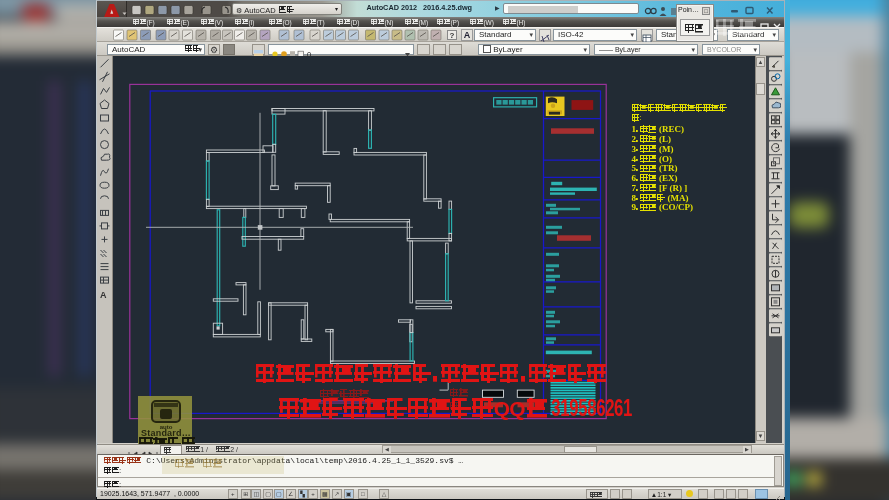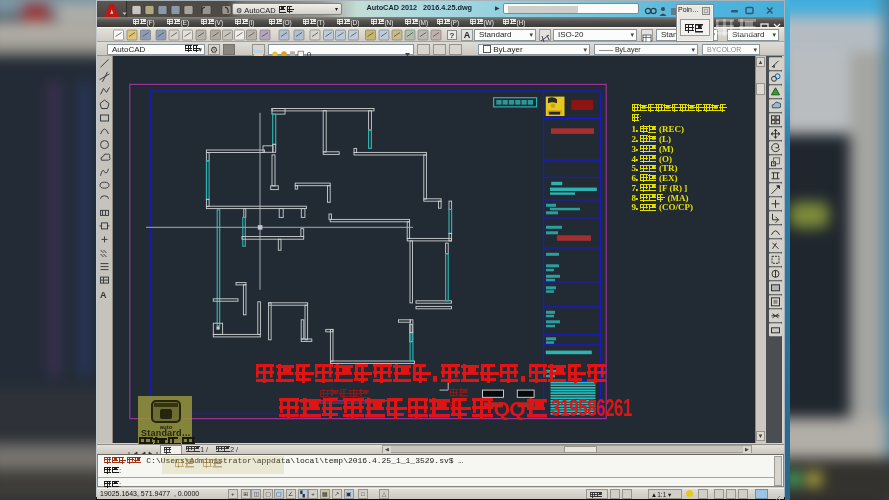--- a/index.html
+++ b/index.html
@@ -210,21 +210,21 @@
           <rect x="0.5" y="2" width="10" height="10" rx="1" fill="#c0b0b0" stroke="#76726a" stroke-width="0.6"></rect>
           <path d="M2.5 8.5 L8.5 4.5" stroke="#55514b" stroke-width="0.8"></path>
         </g>
       </svg></div>
 <div class="a" style="left:447px;top:29.5px;width:10px;height:10px;color:#333;font-size:8px;font-weight:bold;border:1px solid #888;background:#eceae6;text-align:center;line-height:9px">?</div>
 <div class="a" style="left:461px;top:29px;width:12px;height:12px;background:#e4e2dc;border:1px solid #999;color:#223;font-weight:bold;font-size:9px;text-align:center;line-height:11px">A</div>
 <div class="a" style="left:474.0px;top:29.0px;width:62.0px;height:11.5px;background:#fcfcfa;border:1px solid #88949c;font-size:8px;color:#1e1e1e;line-height:10px;white-space:nowrap;overflow:hidden"><span style="margin-left:4px">Standard</span><span style="float:right;margin-right:2px;color:#444;font-size:7px">▾</span></div>
 <div class="a" style="left:539px;top:29px;width:12px;height:12px;background:#e4e2dc;border:1px solid #999"><svg width="11" height="11">
         <path d="M1 8 L9 2 M2 3 l2 6 M7 2 l2 5" stroke="#446" stroke-width="1"></path>
       </svg></div>
-<div class="a" style="left:553.0px;top:29.0px;width:84.0px;height:11.5px;background:#fcfcfa;border:1px solid #88949c;font-size:8px;color:#1e1e1e;line-height:10px;white-space:nowrap;overflow:hidden"><span style="margin-left:4px">ISO-20</span><span style="float:right;margin-right:2px;color:#444;font-size:7px">▾</span></div>
+<div class="a" style="left:553.0px;top:29.0px;width:84.0px;height:11.5px;background:#fcfcfa;border:1px solid #88949c;font-size:8px;color:#1e1e1e;line-height:10px;white-space:nowrap;overflow:hidden"><span style="margin-left:4px">ISO-42</span><span style="float:right;margin-right:2px;color:#444;font-size:7px">▾</span></div>
 <div class="a" style="left:641px;top:29px;width:12px;height:12px;background:#e4e2dc;border:1px solid #999"><svg width="11" height="11">
         <rect x="1" y="2" width="8" height="7" fill="#fff" stroke="#345" stroke-width="0.8"></rect>
         <path d="M1 4.5 h8 M4 2 v7" stroke="#345" stroke-width="0.7"></path>
       </svg></div>
 <div class="a" style="left:656.0px;top:29.0px;width:62.0px;height:11.5px;background:#fcfcfa;border:1px solid #88949c;font-size:8px;color:#1e1e1e;line-height:10px;white-space:nowrap;overflow:hidden"><span style="margin-left:4px">Standard</span><span style="float:right;margin-right:2px;color:#444;font-size:7px">▾</span></div>
 <div class="a" style="left:727.0px;top:29.0px;width:52.0px;height:11.5px;background:#fcfcfa;border:1px solid #88949c;font-size:8px;color:#1e1e1e;line-height:10px;white-space:nowrap;overflow:hidden"><span style="margin-left:4px">Standard</span><span style="float:right;margin-right:2px;color:#444;font-size:7px">▾</span></div>
 <div class="a" style="left:97px;top:42.2px;width:687px;height:13.8px;background:linear-gradient(#dedcd6,#ccc9c2);border-bottom:1px solid #9b978f"></div>
 <div class="a" style="left:107.0px;top:43.5px;width:98.0px;height:11.5px;background:#fcfcfa;border:1px solid #88949c;font-size:8px;color:#1e1e1e;line-height:10px;white-space:nowrap;overflow:hidden"><span style="margin-left:4px">AutoCAD</span><span style="float:right;margin-right:2px;color:#444;font-size:7px">▾</span></div>
 <div class="a" style="left:185px;top:45px;width:18px;height:8px;color:#1e1e1e;line-height:0"><span class="cg" style="width:7px;height:7px"></span><span class="cg3" style="width:7px;height:7px;margin-left:1px"></span></div>
 <div class="a" style="left:208px;top:43.5px;width:12px;height:11.5px;background:#d8d5ce;border:1px solid #96928a;color:#333;font-size:9px;text-align:center;line-height:10px">⚙</div>

